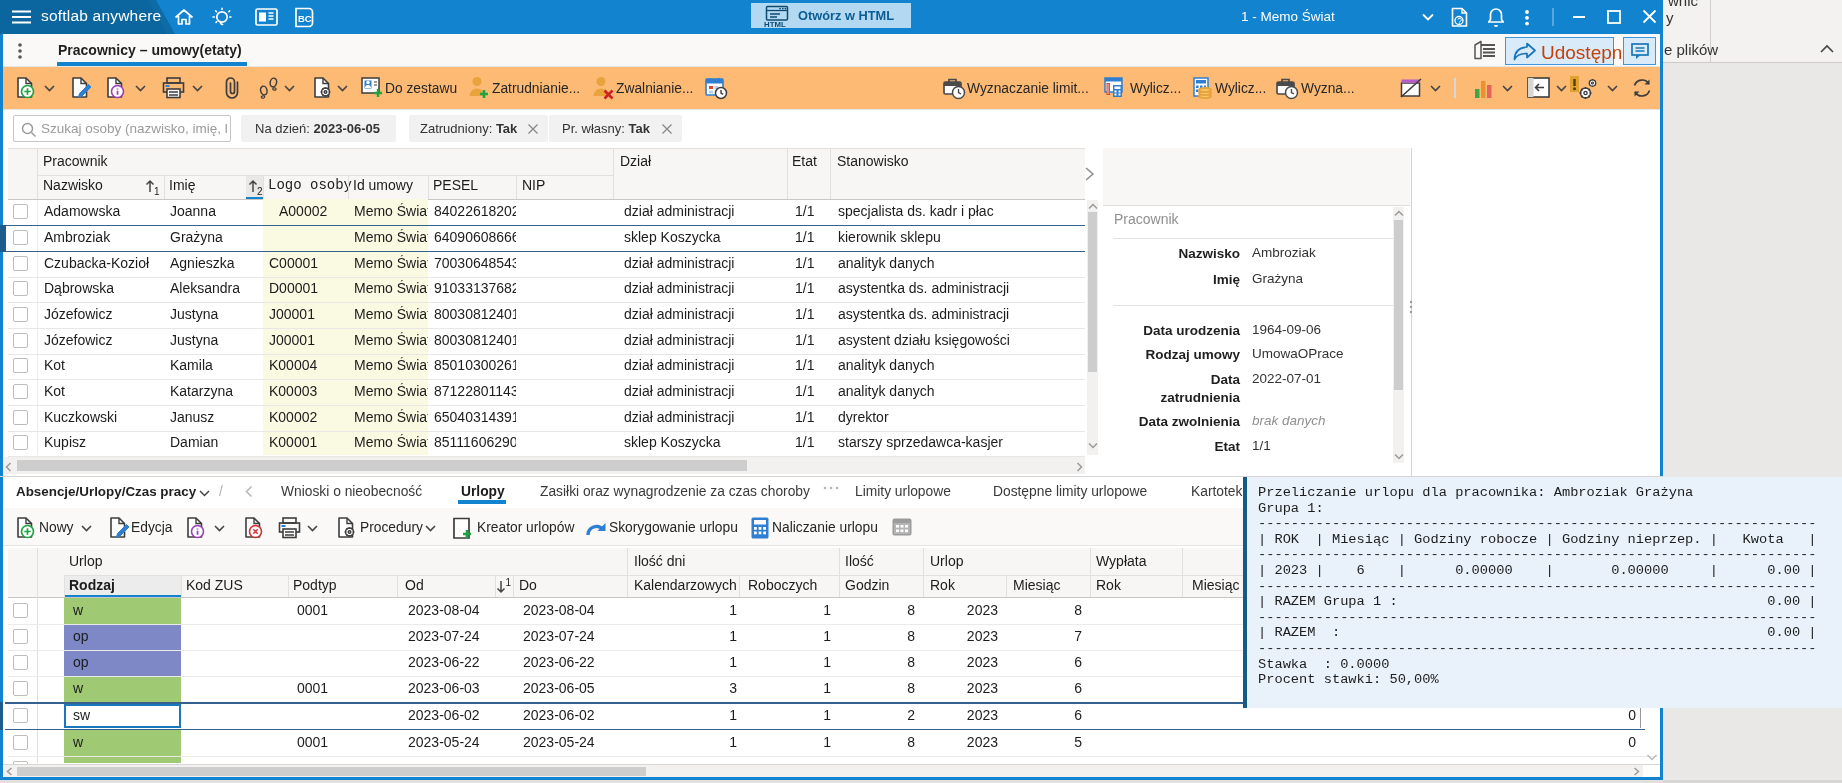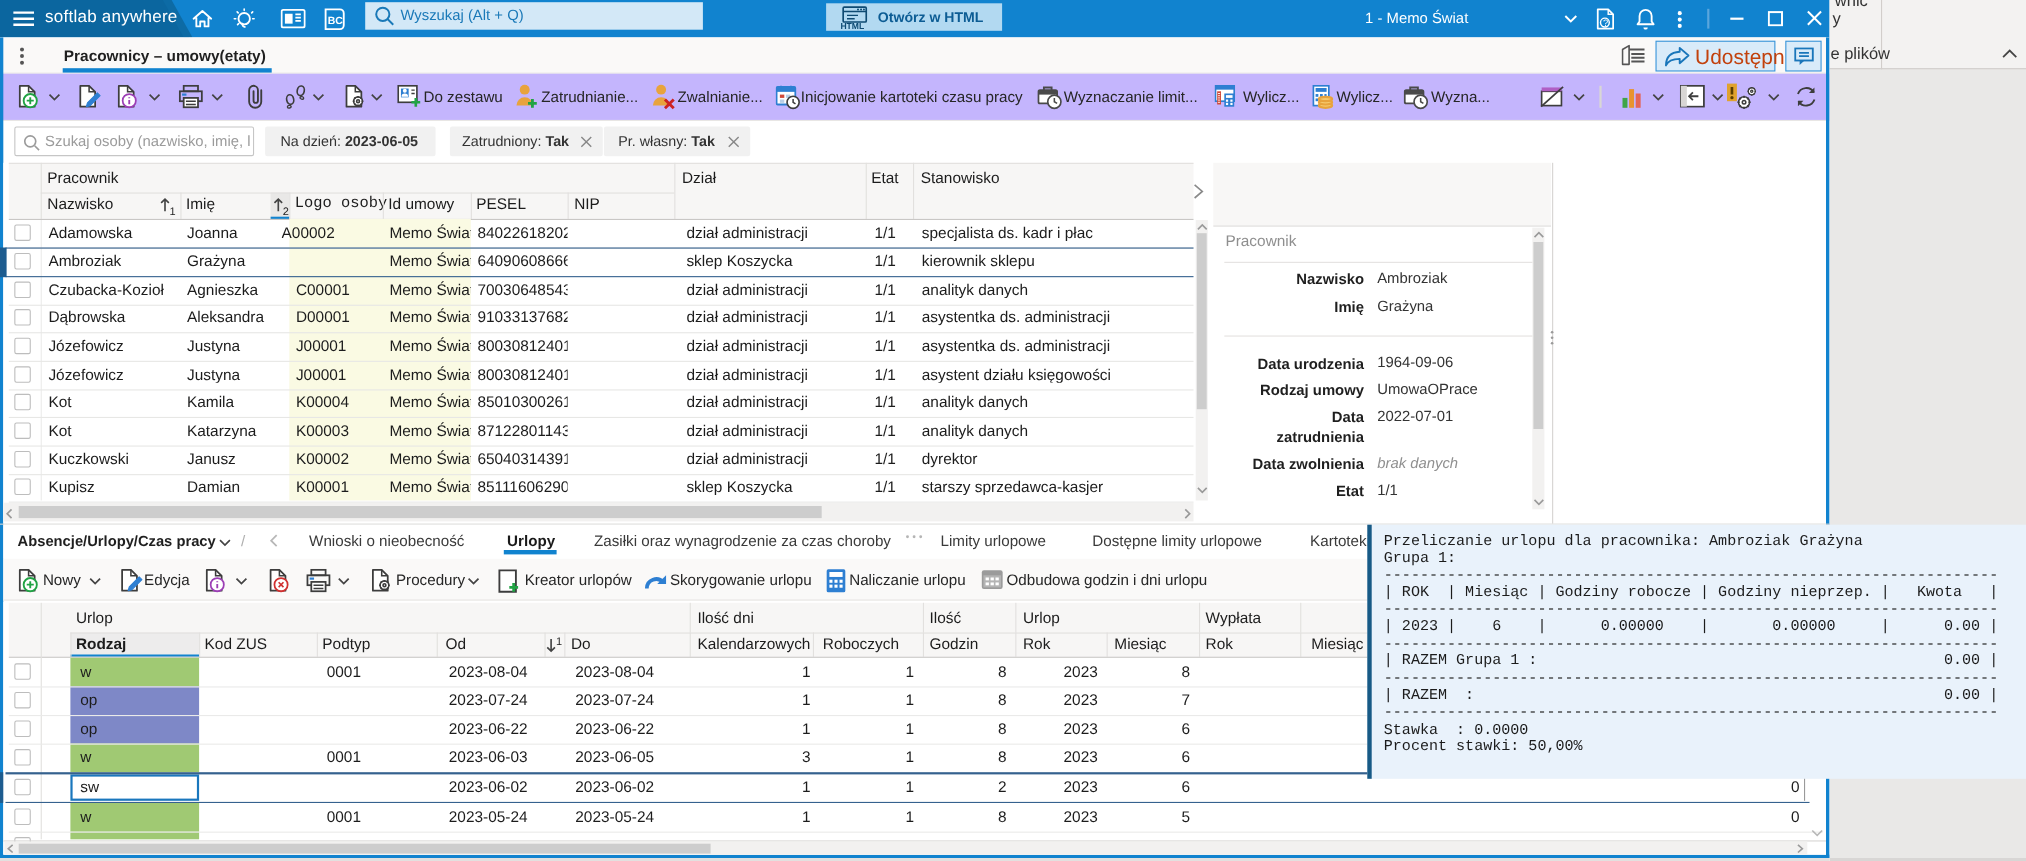--- a/index.html
+++ b/index.html
@@ -21,21 +21,21 @@
   #searchbox { position:absolute; left:332px; top:2px; width:307px; height:25px; background:#d3e8f7; }
   #searchbox span { position:absolute; left:32px; top:4px; color:#1a79b8; font-size:13.5px; }
   #btnhtml { position:absolute; left:751px; top:3px; width:160px; height:25px; background:#b2d9f1; }
   #btnhtml span { position:absolute; left:47px; top:5px; color:#0c5c94; font-size:12.8px; font-weight:bold; white-space:nowrap; }
   #memotitle { position:absolute; left:1241px; top:9px; color:#fff; font-size:13.5px; }
   
   #tabrow { position:absolute; left:0; top:34px; width:1663px; height:33px; background:#faf9f8; border-bottom:1px solid #e8e6e4; }
   #tabtitle { position:absolute; left:58px; top:8px; font-weight:bold; font-size:14px; color:#1f1f1f; }
   #tabunderline { position:absolute; left:57px; top:28px; width:190px; height:4px; background:#1183cf; }
   
-  #toolbar { position:absolute; left:0; top:67px; width:1663px; height:43px; background:#c4b5fd; border-bottom:1px solid #e8e6e4; }
+  #toolbar { position:absolute; left:0; top:67px; width:1663px; height:43px; background:#fdba74; border-bottom:1px solid #e8e6e4; }
   .tbitem { position:absolute; top:0; height:43px; display:flex; align-items:center; font-size:13.8px; color:#262626; white-space:nowrap; }
   
   #filterrow { position:absolute; left:3px; top:110px; width:1657px; height:38px; background:#fff; }
   #searchinput { position:absolute; left:10px; top:5px; width:218px; height:27px; border:1px solid #c6c6c6; border-radius:2px; background:#fff; overflow:hidden; white-space:nowrap; }
   #searchinput span { position:absolute; left:27px; top:5px; color:#9b9b9b; font-size:13.5px; white-space:nowrap; }
   .chip { position:absolute; top:5px; height:27px; background:#f1f1f1; border-radius:2px; font-size:13px; color:#333; white-space:nowrap; display:flex; align-items:center; }
   
   #grid1 { position:absolute; left:3px; top:148px; width:1097px; height:328px; background:#fff; }
   .hdrbg { position:absolute; background:#f7f6f5; }
   .hdrtext { position:absolute; font-size:14px; color:#1c1c1c; white-space:nowrap; }
@@ -104,27 +104,20 @@
       </svg>
       <svg class="abs" style="left:255px;top:8px;" width="23" height="18">
         <rect x="1" y="1" width="21" height="16" rx="1.5" stroke="#fff" stroke-width="1.7" fill="none"></rect>
         <rect x="4" y="4.5" width="7" height="9" fill="#fff"></rect>
         <path d="M13.5 5h5M13.5 8h5M13.5 11h5" stroke="#fff" stroke-width="1.6"></path>
       </svg>
       <svg class="abs" style="left:293px;top:7px;" width="21" height="21">
         <path d="M3 1.5 h13 a3.5 3.5 0 0 1 3.5 3.5 v11 a3.5 3.5 0 0 1 -3.5 3.5 h-13 z" stroke="#fff" stroke-width="1.7" fill="none"></path>
         <text x="5" y="14.5" font-size="9.5" font-weight="bold" fill="#fff" font-family="Liberation Sans">BC</text>
       </svg>
-      <div id="searchbox">
-        <svg class="abs" style="left:8px;top:3px;" width="20" height="19">
-            <circle cx="8" cy="8" r="6" stroke="#1a79b8" stroke-width="1.8" fill="none"></circle>
-            <path d="M12.5 12.5 L17.5 17.5" stroke="#1a79b8" stroke-width="1.8"></path>
-          </svg>
-        <span>Wyszukaj (Alt + Q)</span>
-      </div>
       <div id="btnhtml">
         <svg class="abs" style="left:12px;top:2px;" width="28" height="22">
           <rect x="3.5" y="1.5" width="21" height="13.5" rx="1" stroke="#0e4a72" stroke-width="1.5" fill="none"></rect>
           <path d="M3.5 5.5 h21" stroke="#0e4a72" stroke-width="1.3"></path>
           <circle cx="17" cy="3.6" r="0.9" fill="#0e4a72"></circle>
             <circle cx="19.8" cy="3.6" r="0.9" fill="#0e4a72"></circle>
             <circle cx="22.4" cy="3.6" r="0.9" fill="#0e4a72"></circle>
           <path d="M7 9 h10 M7 12 h7" stroke="#0e4a72" stroke-width="1.3"></path>
           <text x="1" y="21.5" font-size="7.8" font-weight="bold" fill="#0e4a72" font-family="Liberation Sans">HTML</text>
         </svg>
@@ -264,21 +257,20 @@
       <svg class="abs" style="left:705px;top:10px;" width="23" height="23">
         <rect x="1" y="2" width="17" height="16" rx="1" stroke="#2e7fd2" stroke-width="1.6" fill="#fff"></rect>
         <rect x="1" y="2" width="17" height="4.5" fill="#2e7fd2"></rect>
         <path d="M5 1 v3 M14 1 v3" stroke="#2e7fd2" stroke-width="1.6"></path>
         <rect x="4" y="9" width="4" height="3" fill="#d04a3a"></rect>
           <rect x="9.5" y="9" width="4" height="3" fill="#b8cfe6"></rect>
           <rect x="4" y="13.5" width="4" height="3" fill="#b8cfe6"></rect>
         <circle cx="16" cy="16" r="5.5" fill="#fff" stroke="#3d3d3d" stroke-width="1.5"></circle>
         <path d="M16 13 v3 l2.2 1.4" stroke="#3d3d3d" stroke-width="1.4" fill="none"></path>
       </svg>
-      <div class="tbitem" style="left:728px;">Inicjowanie kartoteki czasu pracy</div>
       <svg class="abs" style="left:943px;top:10px;" width="23" height="23">
         <rect x="1" y="5" width="17" height="12" rx="1.5" stroke="#4a4a4a" stroke-width="1.7" fill="#fff"></rect>
         <path d="M6 5 V2.5 h7 V5" stroke="#4a4a4a" stroke-width="1.7" fill="none"></path>
         <rect x="1" y="5" width="17" height="4" fill="#4a4a4a"></rect>
         <circle cx="15.5" cy="15.5" r="6" fill="#fff" stroke="#4a4a4a" stroke-width="1.5"></circle>
         <path d="M15.5 12 v3.5 l2.5 1.5" stroke="#4a4a4a" stroke-width="1.4" fill="none"></path>
       </svg>
       <div class="tbitem" style="left:967px;">Wyznaczanie limit...</div>
       <svg class="abs" style="left:1104px;top:10px;" width="21" height="22">
         <rect x="1" y="1" width="17" height="14" stroke="#2e7fd2" stroke-width="1.5" fill="#fff"></rect>
@@ -424,21 +416,21 @@
       <div class="vline" style="left:784px;top:0;height:51px;"></div>
       <div class="vline" style="left:827px;top:0;height:51px;"></div>
       <div class="hline" style="left:34px;top:27px;width:576px;"></div>
       <div class="hline" style="left:5px;top:0px;width:1077px;"></div>
       <div class="hline" style="left:5px;top:51px;width:1077px;background:#c9c7c5;"></div>
       <div id="rows1">
       <div class="ylw" style="left:260px;top:51px;width:165px;height:256px;"></div>
       <div class="row" style="top:51px;">
         <div class="cell" style="left:36px;width:120px;">Adamowska</div>
         <div class="cell" style="left:162px;width:93px;">Joanna</div>
-        <div class="cell" style="left:248px;width:79px;">A00002</div>
+        <div class="cell" style="left:271px;width:79px;">A00002</div>
         <div class="cell" style="left:346px;width:74px;">Memo Świat</div>
         <div class="cell" style="left:426px;width:82px;">84022618202</div>
         <div class="cell" style="left:616px;width:163px;">dział administracji</div>
         <div class="cell" style="left:787px;width:35px;">1/1</div>
         <div class="cell" style="left:830px;width:247px;">specjalista ds. kadr i płac</div>
       </div>
       <div class="cb" style="left:10px;top:56px;"></div>
       <div class="row" style="top:77px;">
         <div class="cell" style="left:36px;width:120px;">Ambroziak</div>
         <div class="cell" style="left:162px;width:93px;">Grażyna</div>
@@ -718,21 +710,20 @@
         <rect x="2" y="6" width="16" height="11" fill="#fff" opacity="0.25"></rect>
         <g fill="#fff">
             <rect x="4" y="8" width="3" height="2.6"></rect>
             <rect x="8.5" y="8" width="3" height="2.6"></rect>
             <rect x="13" y="8" width="3" height="2.6"></rect>
             <rect x="4" y="12.5" width="3" height="2.6"></rect>
             <rect x="8.5" y="12.5" width="3" height="2.6"></rect>
             <rect x="13" y="12.5" width="3" height="2.6"></rect>
           </g>
       </svg>
-      <div class="tbitem" style="left:912px;height:38px;">Odbudowa godzin i dni urlopu</div>
     </div>
     <div id="grid2">
       <div class="hdrbg" style="left:5px;top:1px;width:1649px;height:49px;"></div>
       <div class="abs" style="left:61px;top:28px;width:117px;height:22px;background:#edecec;border-bottom:2.5px solid #1183cf;"></div>
       <div class="hdrtext" style="left:66px;top:6px;">Urlop</div>
       <div class="hdrtext" style="left:631px;top:6px;">Ilość dni</div>
       <div class="hdrtext" style="left:842px;top:6px;">Ilość</div>
       <div class="hdrtext" style="left:927px;top:6px;">Urlop</div>
       <div class="hdrtext" style="left:1093px;top:6px;">Wypłata</div>
       <div class="hdrtext" style="left:66px;top:30px;font-weight:bold;">Rodzaj</div>

